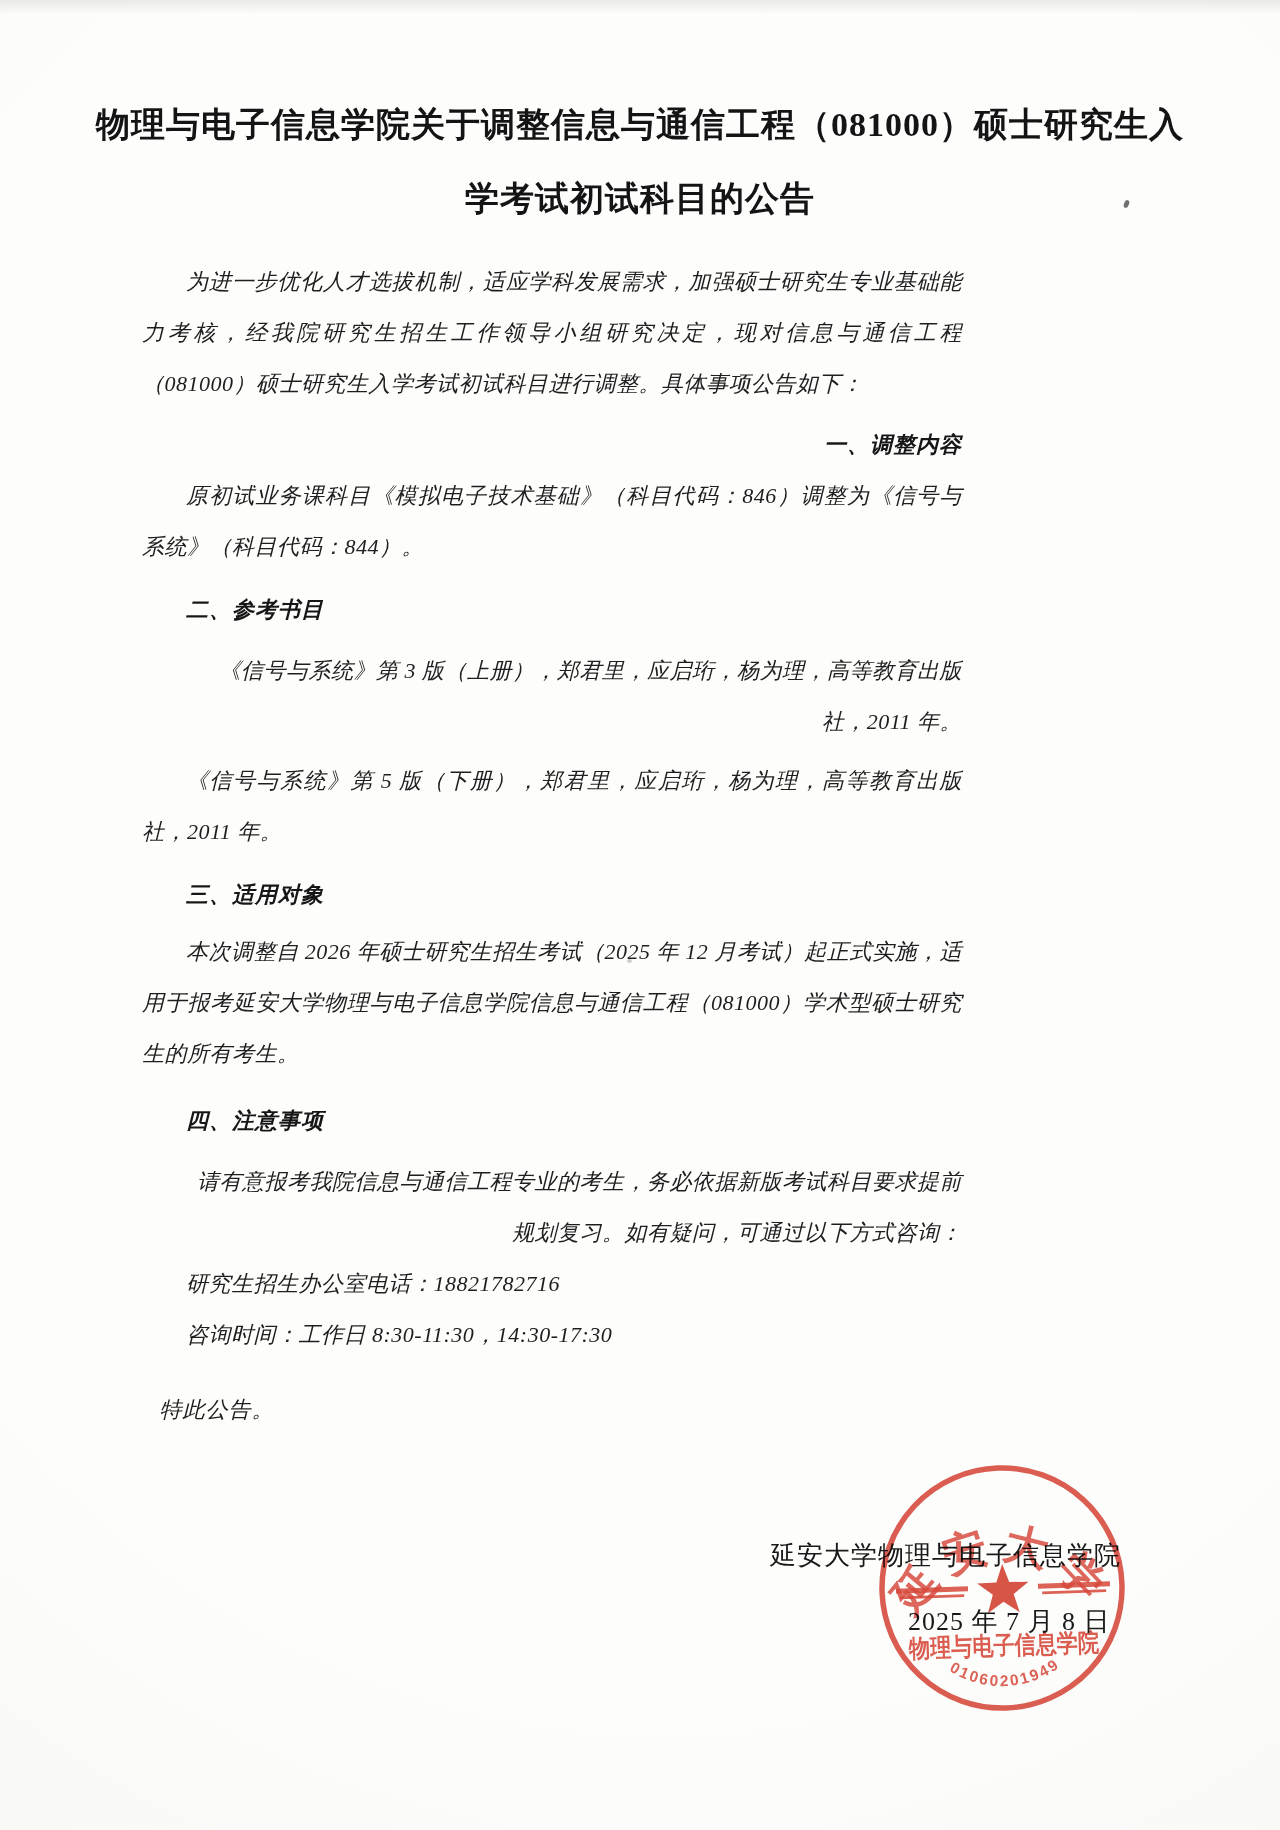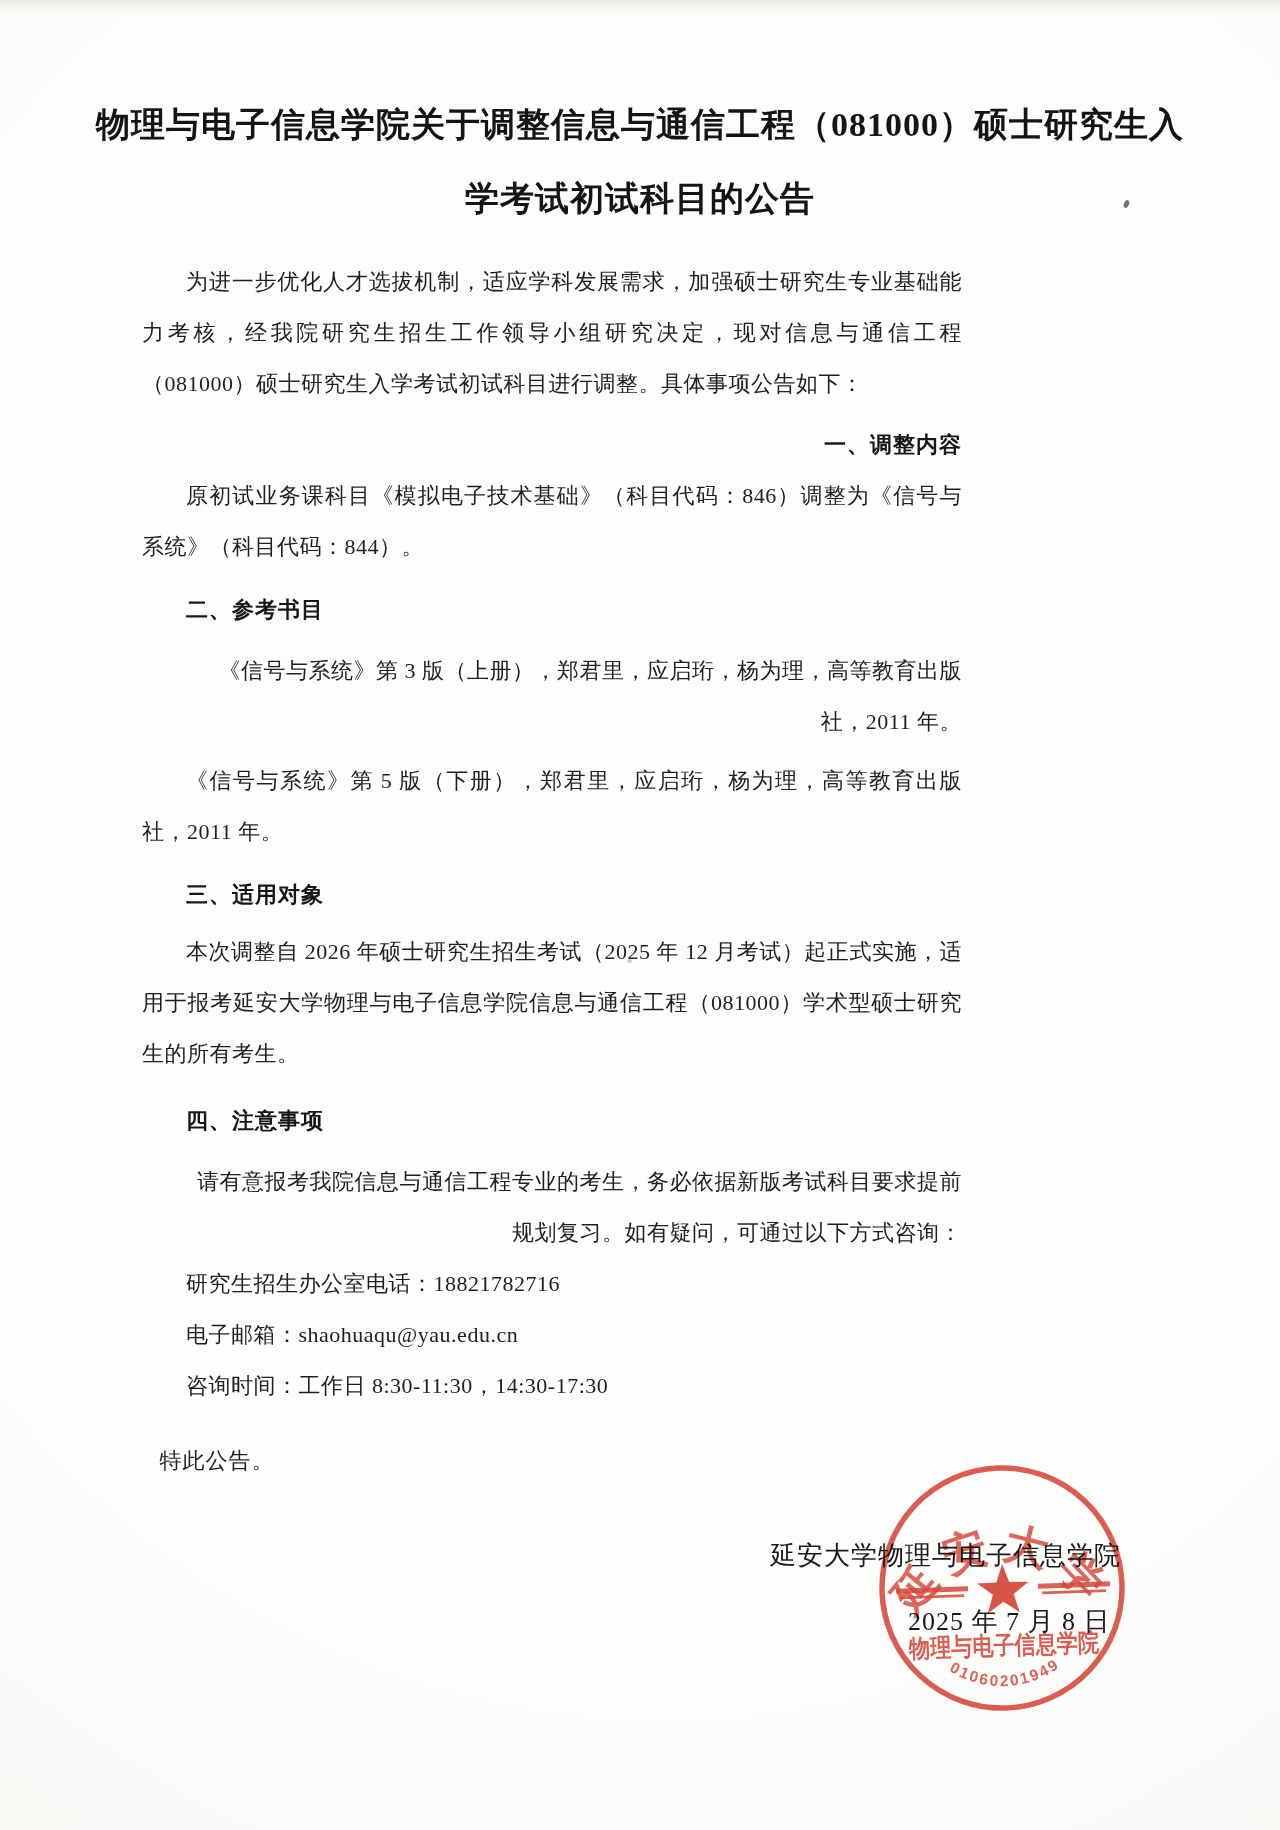--- a/index.html
+++ b/index.html
@@ -22,21 +22,21 @@
   
   .doc-title{
     padding-top:88px;margin:0 88px;
     text-align:center;
     font-size:34px;font-weight:700;color:#141414;
     line-height:74px;letter-spacing:1px;
   }
   
   .content{
     margin-left:142px;width:820px;
-    font-size:22px;color:#1e1e1e;
+    font-size:22px;color:#1e1e1e;font-style:italic;
   }
   .para{
     margin:0;text-indent:2em;line-height:51px;
     text-align:justify;text-justify:inter-character;
     letter-spacing:0.5px;
   }
   .para.first{margin-top:20px;}
   .sec-heading{
     margin:0;text-indent:2em;line-height:51px;
     font-family:"Liberation Sans","DejaVu Sans",sans-serif;
@@ -90,21 +90,20 @@
     <p class="para mt10">《信号与系统》第 3 版（上册），郑君里，应启珩，杨为理，高等教育出版社，2011 年。</p>
     <p class="para mt8">《信号与系统》第 5 版（下册），郑君里，应启珩，杨为理，高等教育出版社，2011 年。</p>
 
     <p class="sec-heading mt12">三、适用对象</p>
     <p class="para mt6">本次调整自 2026 年硕士研究生招生考试（2025 年 12 月考试）起正式实施，适用于报考延安大学物理与电子信息学院信息与通信工程（081000）学术型硕士研究生的所有考生。</p>
 
     <p class="sec-heading mt16">四、注意事项</p>
     <p class="para mt10">请有意报考我院信息与通信工程专业的考生，务必依据新版考试科目要求提前规划复习。如有疑问，可通过以下方式咨询：</p>
 
     <p class="contact-line mt2">研究生招生办公室电话：18821782716</p>
-    <p class="contact-line">电子邮箱：shaohuaqu@yau.edu.cn</p>
     <p class="contact-line">咨询时间：工作日 8:30-11:30，14:30-17:30</p>
 
     <p class="closing">特此公告。</p>
   </div>
 
   <div class="signature">延安大学物理与电子信息学院</div>
   <div class="doc-date">2025 年 7 月 8 日</div>
 
   <div class="seal">
     <svg viewBox="-134 -134 268 268" xmlns="http://www.w3.org/2000/svg">

